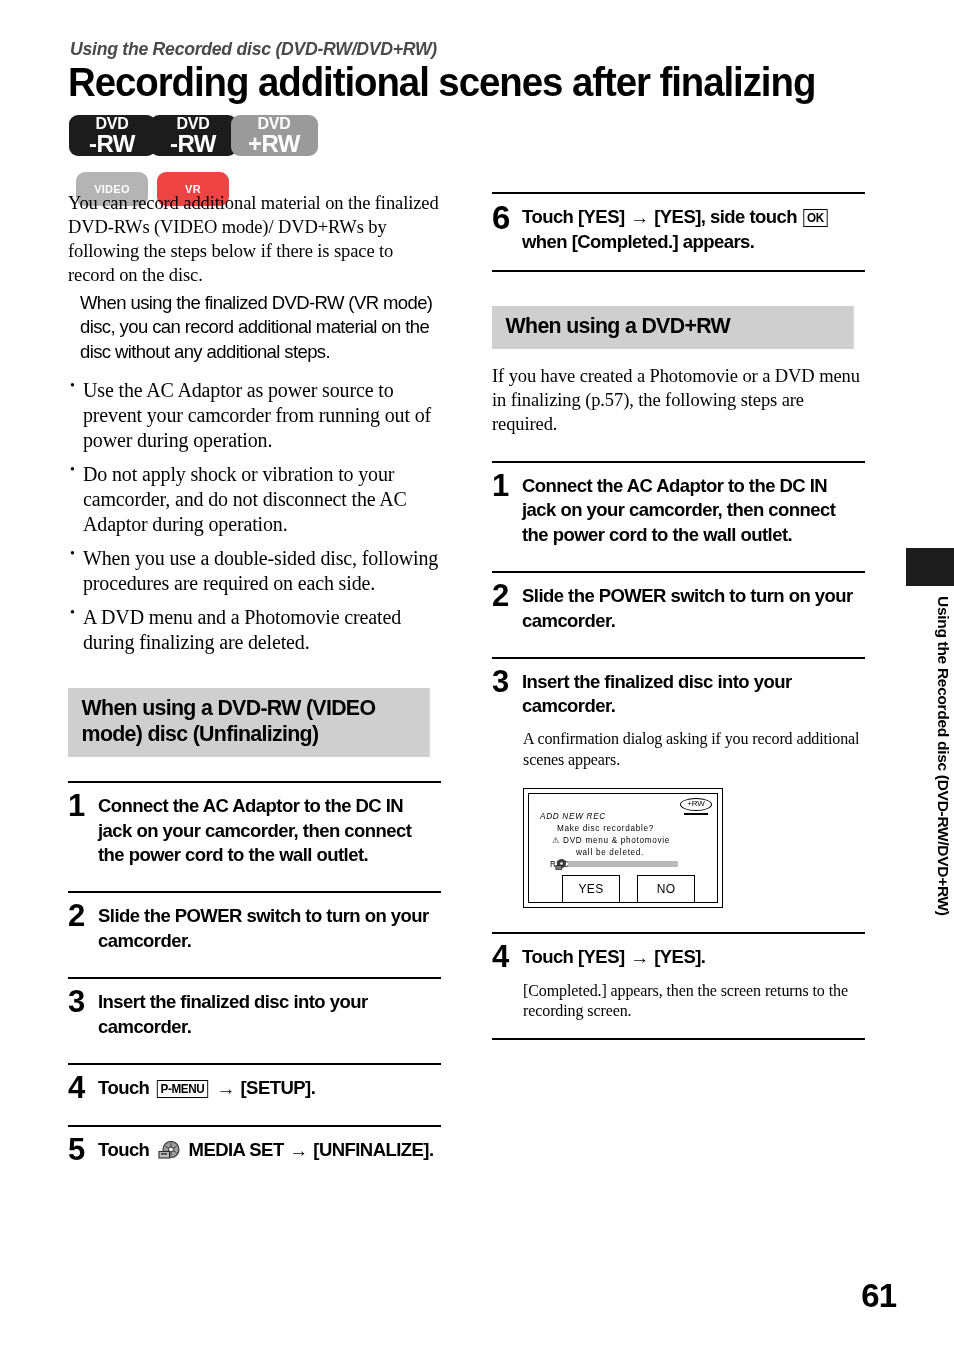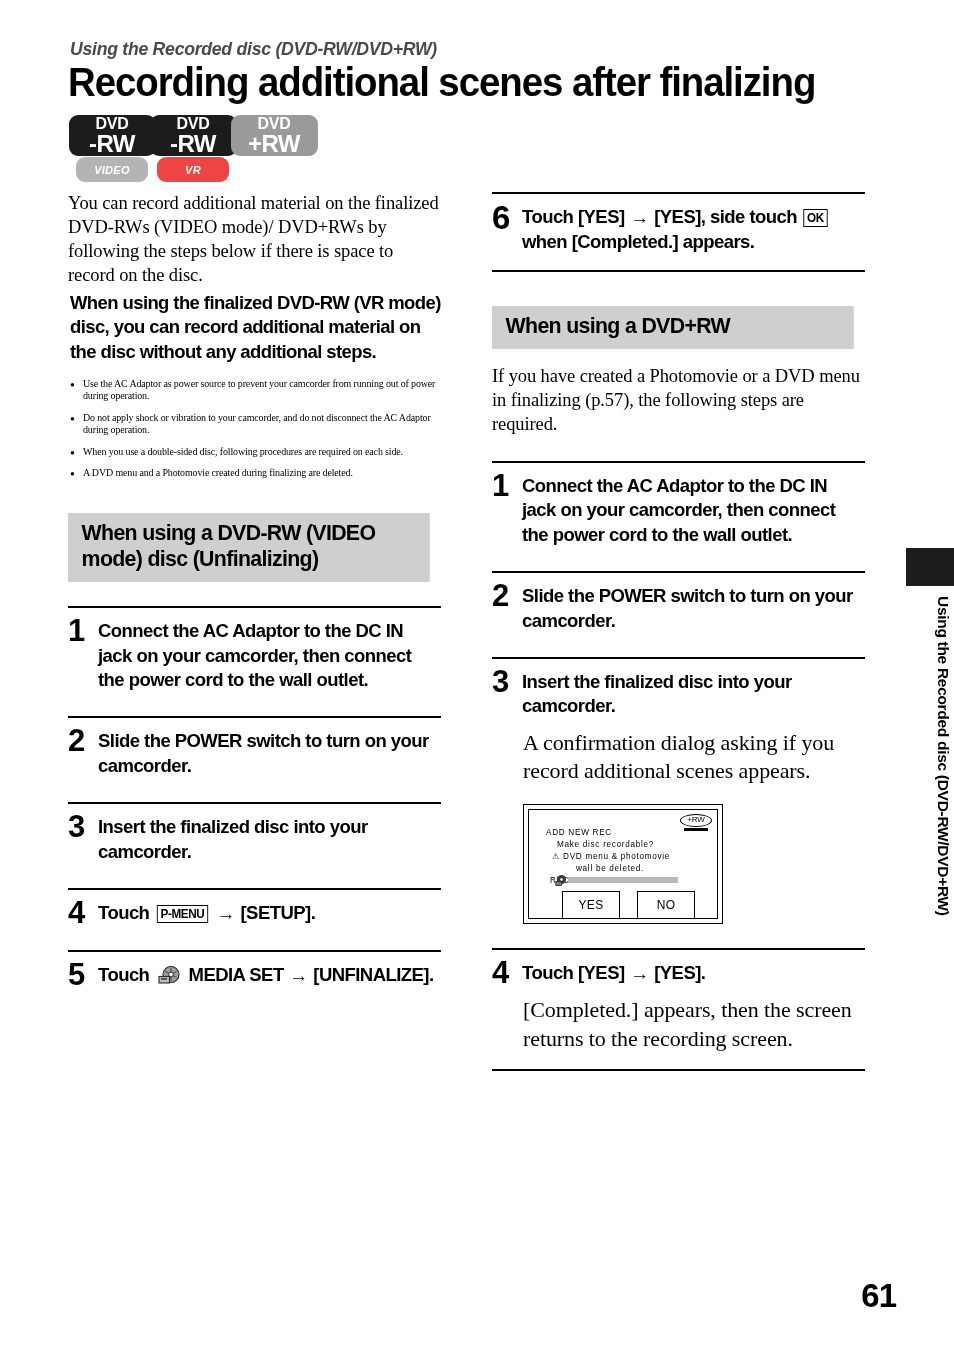--- a/index.html
+++ b/index.html
@@ -75,33 +75,32 @@
     font-weight: bold;
     font-size: 16px;
     line-height: 0.99;
     color: #ffffff;
     letter-spacing: -0.2px;
   }
   .badge .l2 { font-size: 24px; letter-spacing: -0.5px; }
   .badge.dark { background: #1c1c1c; }
   .badge.gray { background: #9a9a9a; }
   .pill {
-    margin-top: 1px;
+    margin-top: 16px;
     width: 72px;
-    height: 25px;
+    height: 34px;
     border-radius: 9px;
     display: flex;
     align-items: center;
     justify-content: center;
     font-family: "Liberation Sans", sans-serif;
     font-weight: bold;
     font-size: 11px;
     color: #ffffff;
     letter-spacing: 0.3px;
-    font-style: italic;
   }
   .pill.light { background: #b4b4b4; }
   .pill.mid   { background: #ef4444; }
 
   
   .col {
     position: absolute;
     top: 192px;
     width: 373px;
   }
@@ -110,38 +109,38 @@
 
   
   p.body {
     margin: 0;
     font-family: "Liberation Serif", serif;
     font-size: 18.5px;
     line-height: 1.29;
     letter-spacing: -0.1px;
   }
   p.body-bold {
-    margin: 4px 0 0 2px;
-    font-family: "Liberation Sans", sans-serif;
-    font-weight: bold;
+    margin: 4px 0 0 12px;
+    font-family: "Liberation Sans", sans-serif;
+    font-weight: normal;
     font-size: 18.5px;
     line-height: 1.30;
     letter-spacing: -0.6px;
   }
   ul.notes {
     margin: 14px 0 0 0;
     padding: 0;
     list-style: none;
   }
   ul.notes li {
     position: relative;
     padding-left: 15px;
     margin-bottom: 9px;
     font-family: "Liberation Serif", serif;
-    font-size: 10px;
+    font-size: 20px;
     line-height: 1.25;
     letter-spacing: -0.15px;
   }
   ul.notes li::before {
     content: "\2022";
     position: absolute;
     left: 2px;
     top: -1px;
     font-size: 14px;
   }
@@ -186,21 +185,21 @@
     font-weight: bold;
     font-size: 18.5px;
     line-height: 1.32;
     letter-spacing: -0.55px;
     padding-top: 2px;
     flex: 1;
   }
   .step-sub {
     margin: 10px 0 0 31px;
     font-family: "Liberation Serif", serif;
-    font-size: 22px;
+    font-size: 16px;
     line-height: 1.3;
     letter-spacing: -0.1px;
   }
   .gap-sm { height: 16px; }
   .gap-md { height: 24px; }
   .gap-lg { height: 34px; }
 
   
   .keybox {
     display: inline-block;
@@ -496,21 +495,21 @@
 
     <div class="shot-wrap">
       <div class="shot">
         <div class="shot-inner"></div>
 
         <div class="rw-badge">
           <div class="rw-oval">+RW</div>
           <div class="rw-bar"></div>
         </div>
 
-        <div class="shot-txt" style="left:22px; top:22px;">ADD NEW REC</div>
+        <div class="shot-txt" style="left:16px; top:22px;font-style:italic;">ADD NEW REC</div>
         <div class="shot-txt" style="left:33px; top:34px;">Make disc recordable?</div>
         <div class="shot-txt" style="left:28px; top:46px;">
           <span>⚠</span>
           <span>DVD menu &amp; photomovie</span>
         </div>
         <div class="shot-txt" style="left:52px; top:58px;">wall be deleted.</div>
         <div class="shot-txt" style="left:26px; top:70px;">RECORDED AREA</div>
 
         <div class="bar-track"></div>
         <div class="bar-knob">

